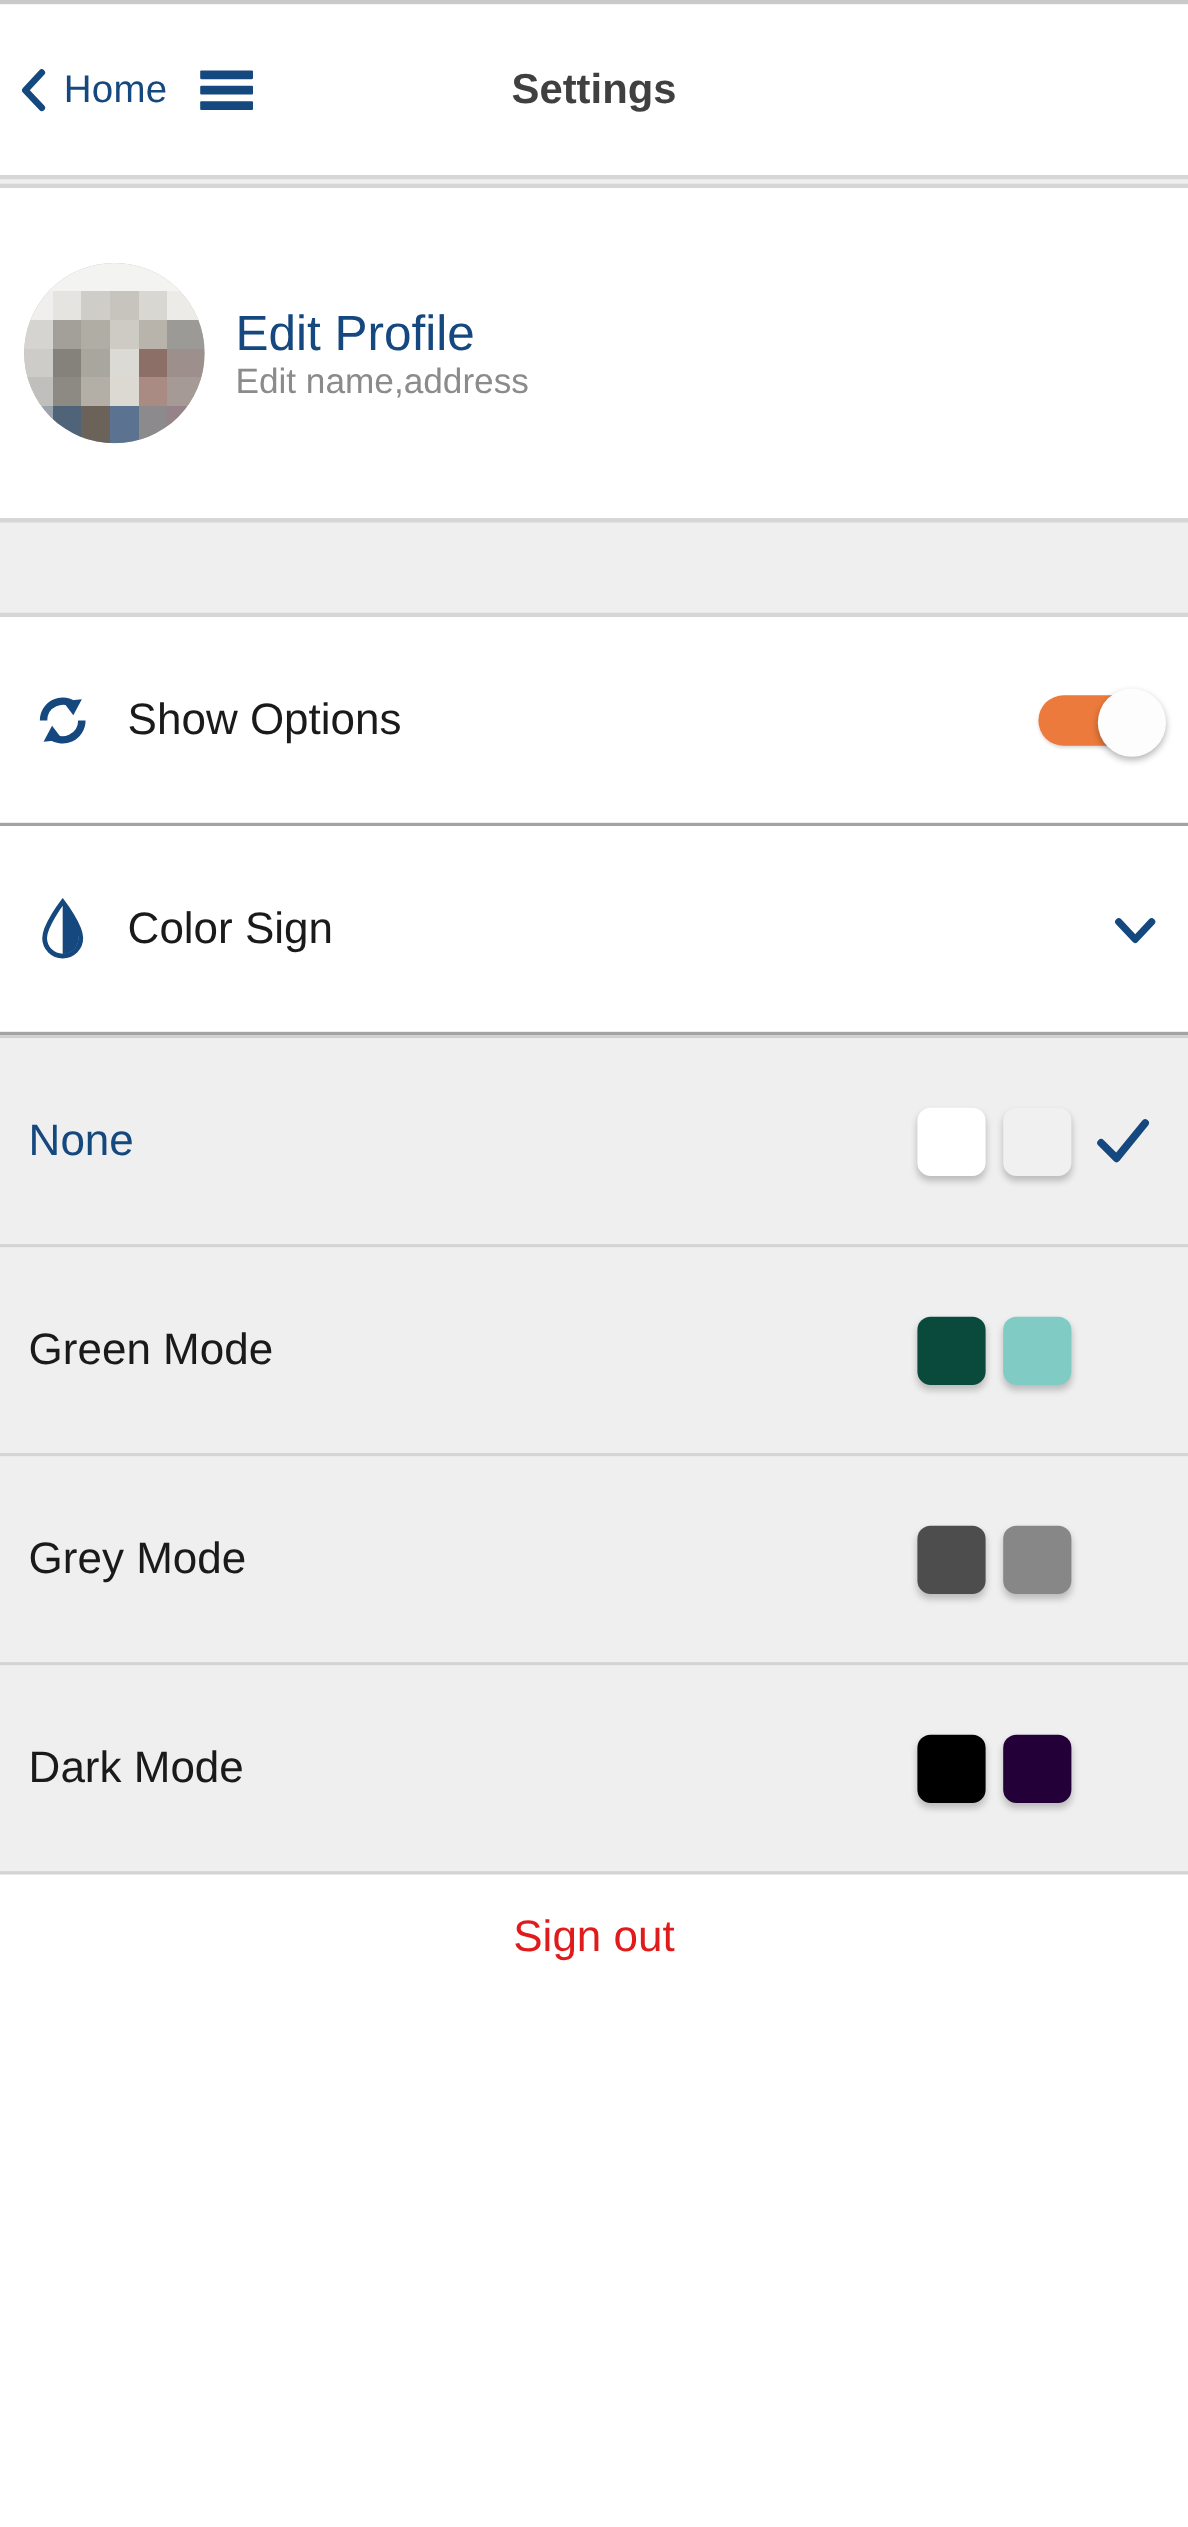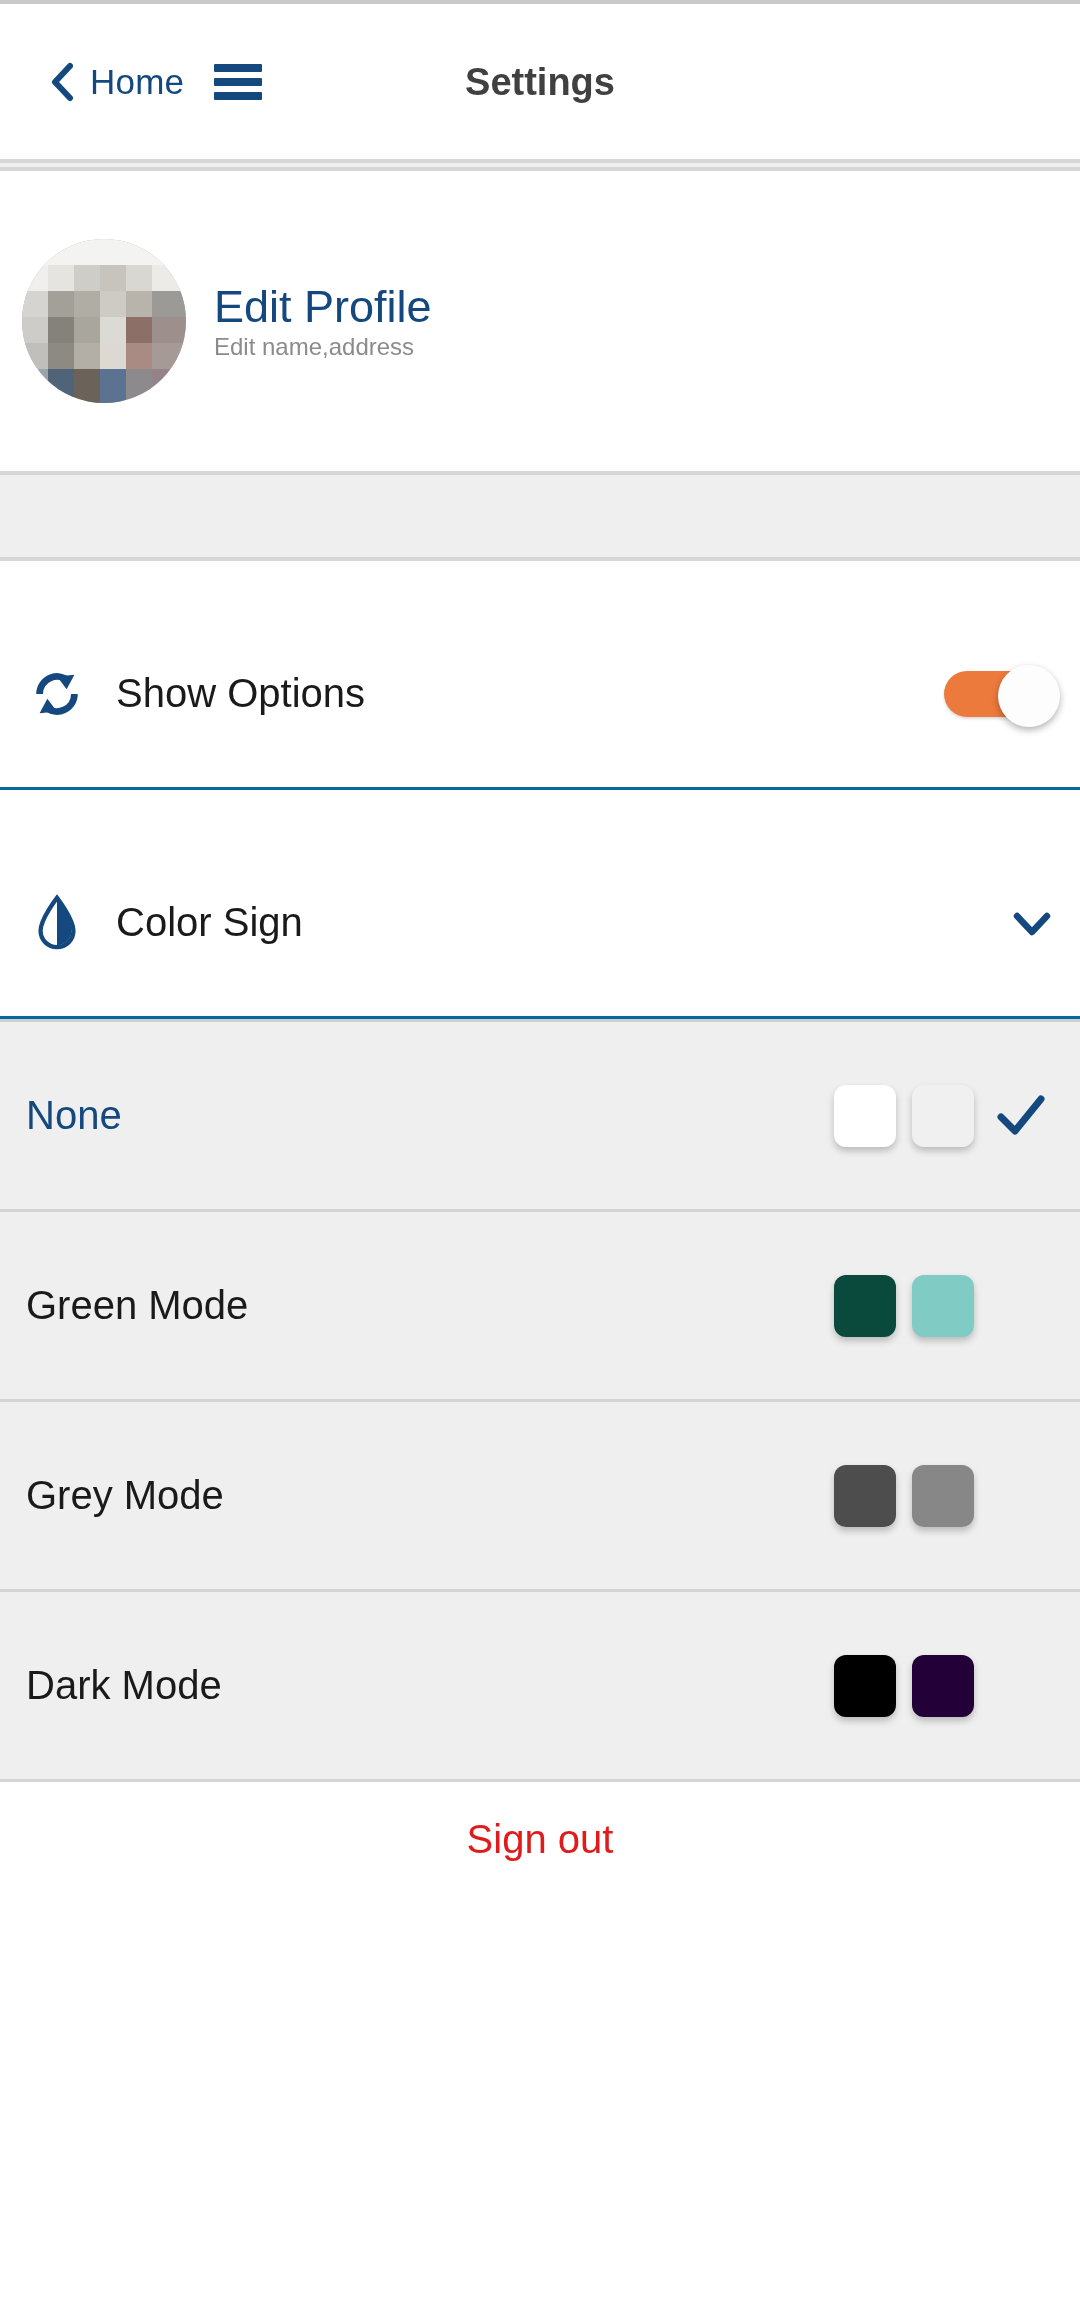--- a/index.html
+++ b/index.html
@@ -30,21 +30,20 @@
     width: 100%;
   }
 
   
   .header {
     position: relative;
     height: 155px;
     background: #ffffff;
     display: flex;
     align-items: center;
-    padding-left: 32px;
   }
   .header-left {
     display: flex;
     align-items: center;
     padding-left: 18px;
     gap: 14px;
   }
   .back-group {
     display: flex;
     align-items: center;
@@ -133,36 +132,35 @@
     flex-direction: column;
     justify-content: center;
   }
   .profile-title {
     color: #14487e;
     font-size: 45px;
     line-height: 1.15;
   }
   .profile-sub {
     color: #8b8b8b;
-    font-size: 24px;
+    font-size: 32px;
     line-height: 1.15;
   }
 
   
   .row {
     position: relative;
     display: flex;
     align-items: center;
     height: 190px;
     background: #ffffff;
     padding: 0 26px 0 26px;
     box-sizing: border-box;
-    border-bottom: 3px solid #0369a1;
-    cursor: pointer;
-    margin-top: 39px;
+    border-bottom: 3px solid #a3a3a3;
+    cursor: pointer;
   }
   .row .row-icon {
     width: 62px;
     height: 62px;
     flex: 0 0 auto;
     display: flex;
     align-items: center;
     justify-content: center;
   }
   .row .row-label {

